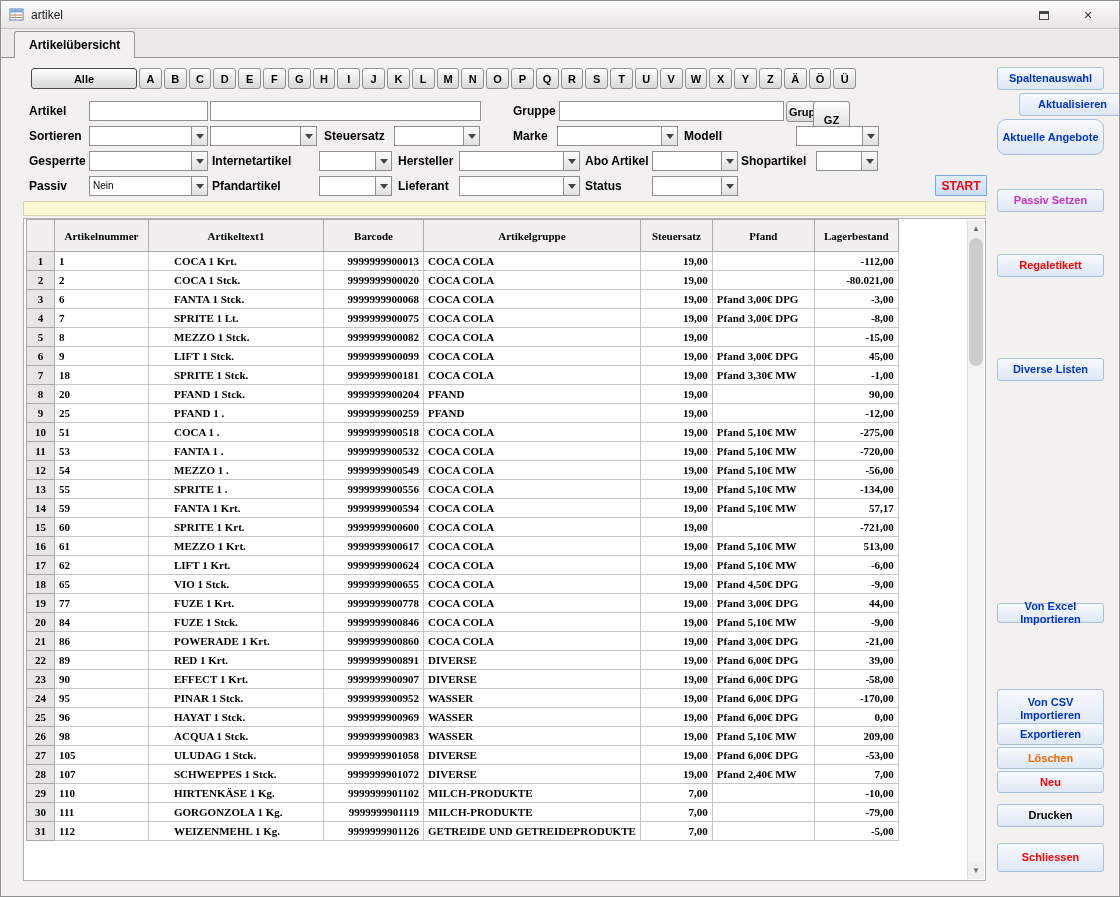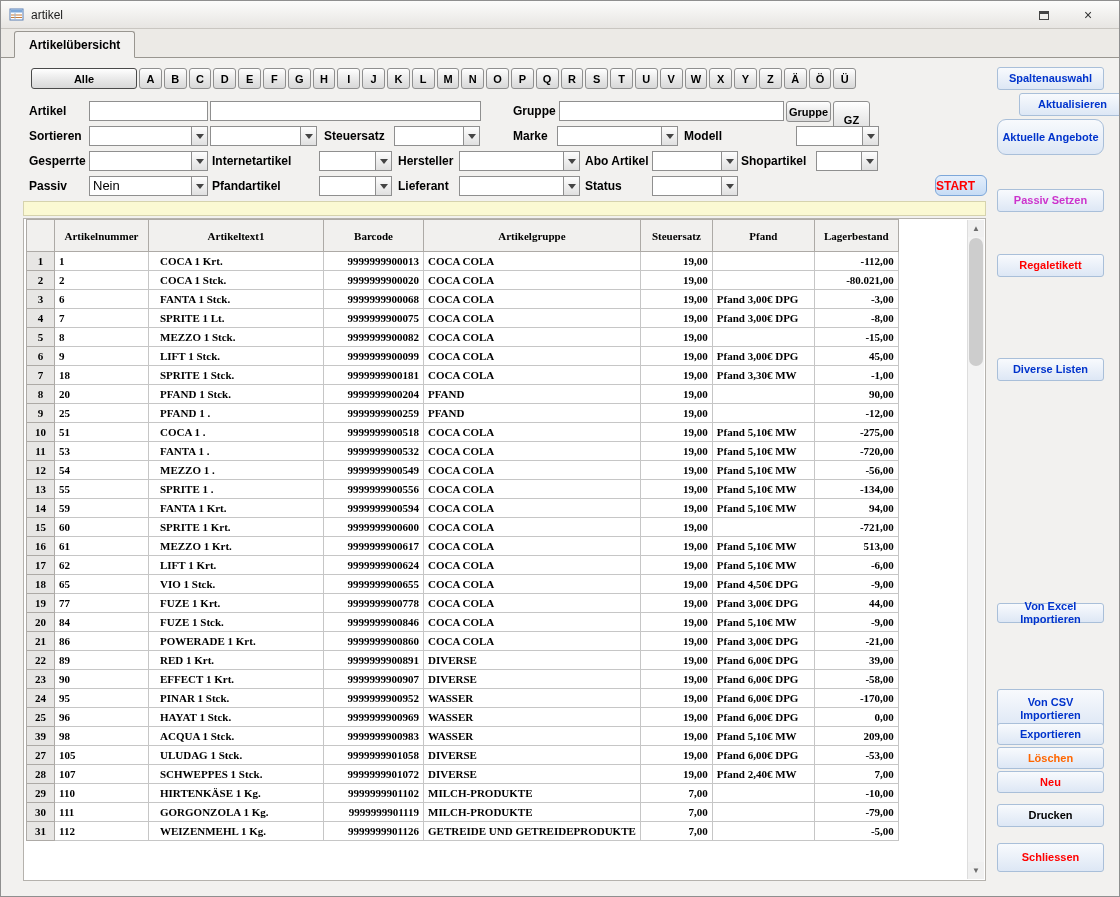--- a/index.html
+++ b/index.html
@@ -30,57 +30,57 @@
     font-family:"Liberation Sans", sans-serif; }
   .alle-btn { position:absolute; left:30px; top:67px; width:106px; height:21px; border:1px solid #4a4a4a; }
   .letters { position:absolute; left:138px; top:67px; width:717px; height:21px; display:flex; gap:2px; }
   .letters .gbtn { flex:1; height:21px; padding:0; }
 
   
   .flabel { position:absolute; font-size:12px; font-weight:bold; color:#000; white-space:nowrap; }
   .tinput { position:absolute; height:20px; border:1px solid #8f8f8f; background:#fff;
     font-size:11px; padding:0 3px; font-family:"Liberation Sans", sans-serif; }
   .combo { position:absolute; height:20px; border:1px solid #8f8f8f; background:#fff; display:flex; cursor:pointer; }
-  .combo .val { flex:1; font-size:13px; line-height:18px; padding-left:3px; overflow:hidden; white-space:nowrap; }
+  .combo .val { flex:1; font-size:10px; line-height:18px; padding-left:3px; overflow:hidden; white-space:nowrap; }
   .combo .dd { width:16px; border-left:1px solid #8f8f8f; background:linear-gradient(#fdfdfd,#e0e0e0);
     display:flex; align-items:center; justify-content:center; }
   .combo .tri { width:0; height:0; border-left:4px solid transparent; border-right:4px solid transparent; border-top:5px solid #444; }
 
   .in-artikel1 { left:88px; top:100px; width:119px; }
   .in-artikel2 { left:209px; top:100px; width:271px; }
   .in-gruppe   { left:558px; top:100px; width:225px; }
   .btn-gruppe  { position:absolute; left:785px; top:100px; width:45px; height:21px; }
-  .btn-gz      { position:absolute; left:832px; top:100px; width:37px; height:37px; }
+  .btn-gz      { position:absolute; left:812px; top:100px; width:37px; height:37px; }
 
   .cb-sort1{left:88px;top:125px;width:119px;} .cb-sort2{left:209px;top:125px;width:107px;}
   .cb-steuersatz{left:393px;top:125px;width:86px;} .cb-marke{left:556px;top:125px;width:121px;}
   .cb-modell{left:795px;top:125px;width:83px;}
   .cb-gesperrte{left:88px;top:150px;width:119px;} .cb-internet{left:318px;top:150px;width:73px;}
   .cb-hersteller{left:458px;top:150px;width:121px;} .cb-abo{left:651px;top:150px;width:86px;}
   .cb-shop{left:815px;top:150px;width:62px;}
   .cb-passiv{left:88px;top:175px;width:119px;} .cb-pfand{left:318px;top:175px;width:73px;}
   .cb-lieferant{left:458px;top:175px;width:121px;} .cb-status{left:651px;top:175px;width:86px;}
 
   .start-btn { position:absolute; left:934px; top:174px; width:52px; height:21px;
-    background:linear-gradient(#e3eefb,#c7dcf5); border:1px solid #7da7d9; border-radius:6px;
-    font-size:12px; font-weight:bold; text-align:left; cursor:pointer; font-family:"Liberation Sans", sans-serif; }
+    background:linear-gradient(#e3eefb,#c7dcf5); border:1px solid #7da7d9; border-radius:1px;
+    font-size:12px; font-weight:bold; text-align:center; cursor:pointer; font-family:"Liberation Sans", sans-serif; }
 
   .ystrip { position:absolute; left:22px; top:200px; width:963px; height:15px;
     background:#fbf9d3; border:1px solid #d6d3ae; }
 
   
   .table-area { position:absolute; left:22px; top:217px; width:963px; height:663px;
     background:#fff; border:1px solid #b5b2ad; overflow:hidden; }
   table.grid { border-collapse:collapse; position:absolute; left:2px; top:0; table-layout:fixed;font-family:Liberation Serif, serif; }
   .grid th, .grid td { border:1px solid #c6c6c6; font-size:11px; font-weight:bold;
     padding:0 4px; height:19px; white-space:nowrap; overflow:hidden; color:#000; }
   .grid th { height:32px; background:#f1f0ee; text-align:center; border-color:#adaaa6; }
   .grid td.sel { background:#e7e6e4; text-align:center; border-color:#adaaa6; }
   .al { text-align:left; } .ar { text-align:right; }
-  .grid td.c-text { padding-left:11px; }
+  .grid td.c-text { padding-left:25px; }
 
   
   .vscroll { position:absolute; right:1px; top:1px; width:17px; height:659px; background:#f3f3f3; border-left:1px solid #ddd; }
   .vs-btn { position:absolute; left:0; width:16px; height:17px; background:#f0f0f0; color:#6c6c6c;
     font-size:8px; text-align:center; line-height:17px; cursor:pointer; }
   .vs-up{top:0;} .vs-down{bottom:0;}
   .vs-thumb { position:absolute; left:1px; top:18px; width:14px; height:128px; background:#cdcdcd; border-radius:7px; cursor:pointer; }
 
   
   .sbtn { position:absolute; left:996px; width:107px; background:linear-gradient(#f8fafd,#dde7f5);
@@ -418,21 +418,21 @@
     <td class="ar">-134,00</td>
   </tr>
           <tr>
     <td class="sel">14</td>
     <td class="al">59</td>
     <td class="al c-text">FANTA 1 Krt.</td>
     <td class="ar">9999999900594</td>
     <td class="al">COCA COLA</td>
     <td class="ar">19,00</td>
     <td class="al">Pfand 5,10€ MW</td>
-    <td class="ar">94,00</td>
+    <td class="ar">57,17</td>
   </tr>
           <tr>
     <td class="sel">15</td>
     <td class="al">60</td>
     <td class="al c-text">SPRITE 1 Krt.</td>
     <td class="ar">9999999900600</td>
     <td class="al">COCA COLA</td>
     <td class="ar">19,00</td>
     <td class="al"></td>
     <td class="ar">-721,00</td>
@@ -531,21 +531,21 @@
     <td class="sel">25</td>
     <td class="al">96</td>
     <td class="al c-text">HAYAT 1 Stck.</td>
     <td class="ar">9999999900969</td>
     <td class="al">WASSER</td>
     <td class="ar">19,00</td>
     <td class="al">Pfand 6,00€ DPG</td>
     <td class="ar">0,00</td>
   </tr>
           <tr>
-    <td class="sel">39</td>
+    <td class="sel">26</td>
     <td class="al">98</td>
     <td class="al c-text">ACQUA 1 Stck.</td>
     <td class="ar">9999999900983</td>
     <td class="al">WASSER</td>
     <td class="ar">19,00</td>
     <td class="al">Pfand 5,10€ MW</td>
     <td class="ar">209,00</td>
   </tr>
           <tr>
     <td class="sel">27</td>

